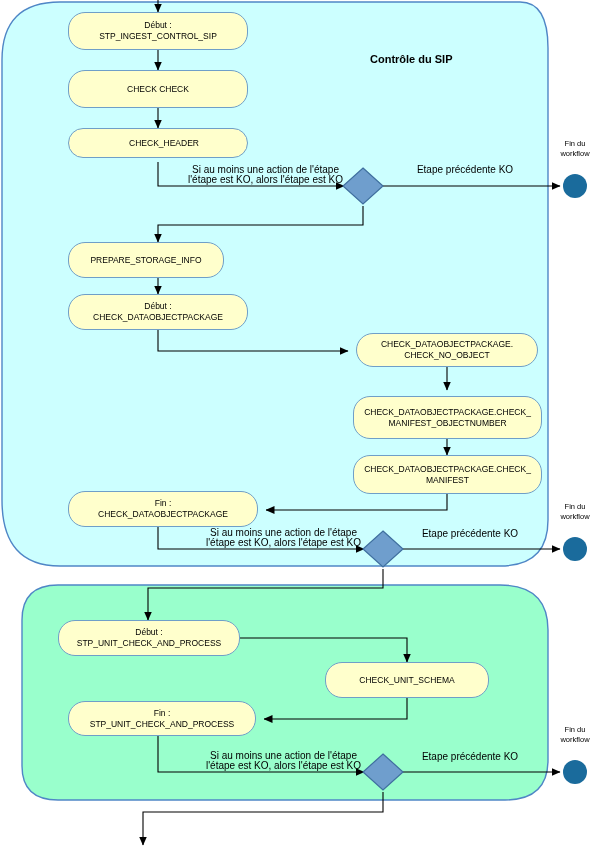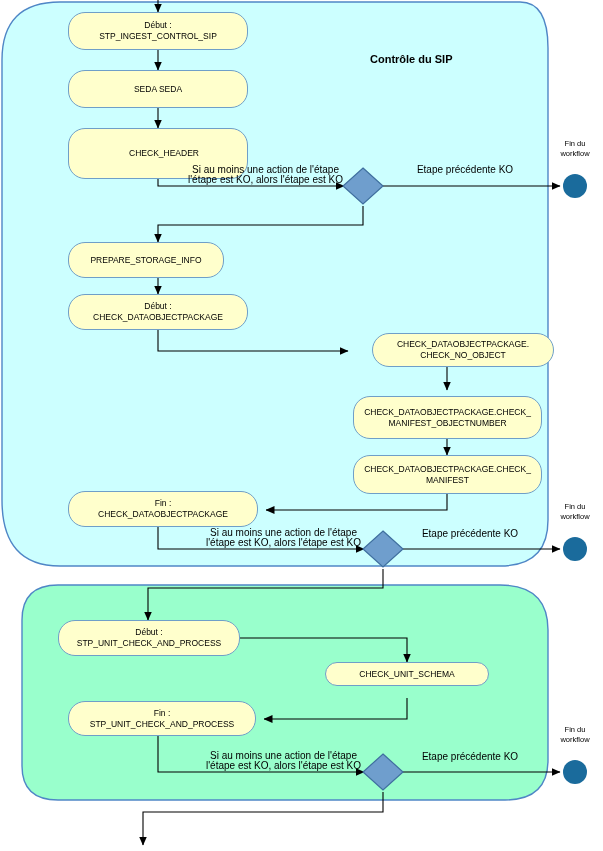--- a/index.html
+++ b/index.html
@@ -135,45 +135,45 @@
     <circle cx="575" cy="186" r="12" fill="#1a6b9c"></circle>
     <circle cx="575" cy="549" r="12" fill="#1a6b9c"></circle>
     <circle cx="575" cy="772" r="12" fill="#1a6b9c"></circle>
   </svg>
 
   <div class="swim-title" style="left:370px; top:52px; width:160px;">Contrôle du SIP</div>
 
   <div class="node" style="left:68px; top:12px; width:180px; height:38px;">Début :
 STP_INGEST_CONTROL_SIP</div>
 
-  <div class="node" style="left:68px; top:70px; width:180px; height:38px;">SEDA SEDA</div>
+  <div class="node" style="left:68px; top:70px; width:180px; height:38px;">CHECK CHECK</div>
 
-  <div class="node" style="left:68px; top:128px; width:180px; height:51px;padding-left:16px;">CHECK_HEADER</div>
+  <div class="node" style="left:68px; top:128px; width:180px; height:30px;padding-left:16px;">CHECK_HEADER</div>
 
   <div class="node" style="left:68px; top:242px; width:156px; height:36px;">PREPARE_STORAGE_INFO</div>
 
   <div class="node" style="left:68px; top:294px; width:180px; height:36px;">Début :
 CHECK_DATAOBJECTPACKAGE</div>
 
-  <div class="node" style="left:372px; top:333px; width:182px; height:34px;">CHECK_DATAOBJECTPACKAGE.
+  <div class="node" style="left:356px; top:333px; width:182px; height:34px;">CHECK_DATAOBJECTPACKAGE.
 CHECK_NO_OBJECT</div>
 
   <div class="node" style="left:353px; top:396px; width:189px; height:43px;">CHECK_DATAOBJECTPACKAGE.CHECK_
 MANIFEST_OBJECTNUMBER</div>
 
   <div class="node" style="left:353px; top:455px; width:189px; height:39px;">CHECK_DATAOBJECTPACKAGE.CHECK_
 MANIFEST</div>
 
   <div class="node" style="left:68px; top:491px; width:190px; height:36px;">Fin :
 CHECK_DATAOBJECTPACKAGE</div>
 
   <div class="node" style="left:58px; top:620px; width:182px; height:36px;">Début :
 STP_UNIT_CHECK_AND_PROCESS</div>
 
-  <div class="node" style="left:325px; top:662px; width:164px; height:24px;">CHECK_UNIT_SCHEMA</div>
+  <div class="node" style="left:325px; top:662px; width:164px; height:36px;">CHECK_UNIT_SCHEMA</div>
 
   <div class="node" style="left:68px; top:701px; width:188px; height:35px;">Fin :
 STP_UNIT_CHECK_AND_PROCESS</div>
 
   <div class="edge-label" style="left:178px; top:165px; width:175px;">Si au moins une action de l'étape
 l'étape est KO, alors l'étape est KO</div>
   <div class="edge-label" style="left:400px; top:165px; width:130px;">Etape précédente KO</div>
 
   <div class="edge-label" style="left:196px; top:528px; width:175px;">Si au moins une action de l'étape
 l'étape est KO, alors l'étape est KO</div>

